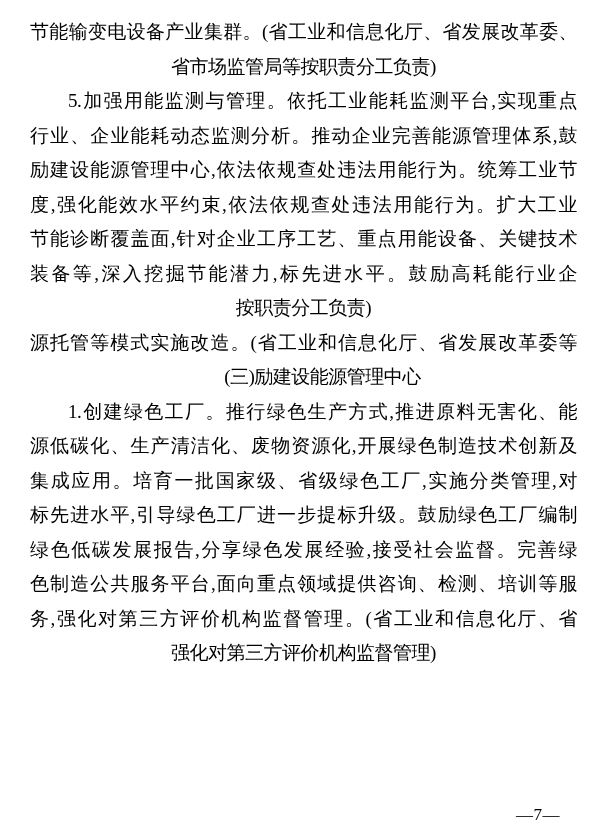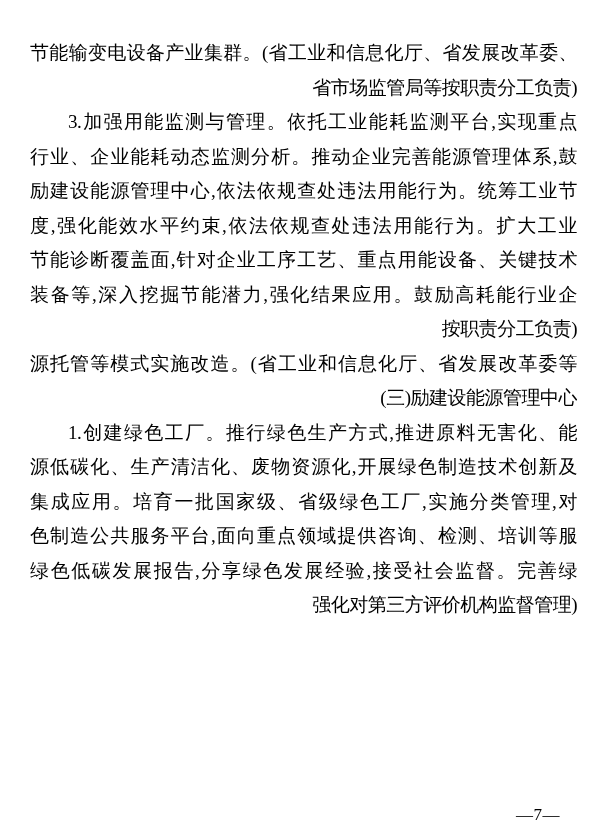--- a/index.html
+++ b/index.html
@@ -16,29 +16,29 @@
   }
   .sheet {
     position: relative;
     width: 607px;
     height: 839px;
     background: #ffffff;
   }
   .textblock {
     position: absolute;
     left: 30px;
-    top: 36px;
+    top: 15px;
     width: 547px;
   }
   .line {
     font-size: 19px;
     line-height: 34.5px;
     height: 34.5px;
     letter-spacing: -0.5px;
-    text-align: right;
+    text-align: center;
     overflow: hidden;
   }
   .line.just {
     text-align: justify;
     text-align-last: justify;
   }
   .line.ind {
     text-indent: 2em;
   }
   .pagenum {
@@ -52,30 +52,32 @@
   }
 </style>
 </head>
 <body>
 
 <div class="sheet">
   <div class="textblock" id="textblock">
 
   <div class="line just">节能输变电设备产业集群。(省工业和信息化厅、省发展改革委、</div>
       <div class="line">省市场监管局等按职责分工负责)</div>
-      <div class="line just ind">3.加强用能监测与管理。依托工业能耗监测平台,实现重点</div>
+      <div class="line just ind">5.加强用能监测与管理。依托工业能耗监测平台,实现重点</div>
       <div class="line just">行业、企业能耗动态监测分析。推动企业完善能源管理体系,鼓</div>
       <div class="line just">励建设能源管理中心,依法依规查处违法用能行为。统筹工业节</div>
       <div class="line just">度,强化能效水平约束,依法依规查处违法用能行为。扩大工业</div>
       <div class="line just">节能诊断覆盖面,针对企业工序工艺、重点用能设备、关键技术</div>
-      <div class="line just">装备等,深入挖掘节能潜力,强化结果应用。鼓励高耗能行业企</div>
+      <div class="line just">装备等,深入挖掘节能潜力,标先进水平。鼓励高耗能行业企</div>
       <div class="line">按职责分工负责)</div>
       <div class="line just">源托管等模式实施改造。(省工业和信息化厅、省发展改革委等</div>
       <div class="line ind">(三)励建设能源管理中心</div>
       <div class="line just ind">1.创建绿色工厂。推行绿色生产方式,推进原料无害化、能</div>
       <div class="line just">源低碳化、生产清洁化、废物资源化,开展绿色制造技术创新及</div>
       <div class="line just">集成应用。培育一批国家级、省级绿色工厂,实施分类管理,对</div>
+      <div class="line just">标先进水平,引导绿色工厂进一步提标升级。鼓励绿色工厂编制</div>
+      <div class="line just">绿色低碳发展报告,分享绿色发展经验,接受社会监督。完善绿</div>
       <div class="line just">色制造公共服务平台,面向重点领域提供咨询、检测、培训等服</div>
-      <div class="line just">绿色低碳发展报告,分享绿色发展经验,接受社会监督。完善绿</div>
+      <div class="line just">务,强化对第三方评价机构监督管理。(省工业和信息化厅、省</div>
       <div class="line">强化对第三方评价机构监督管理)</div>
     </div>
   <div class="pagenum">—7—</div>
 </div>
 
 </body></html>

